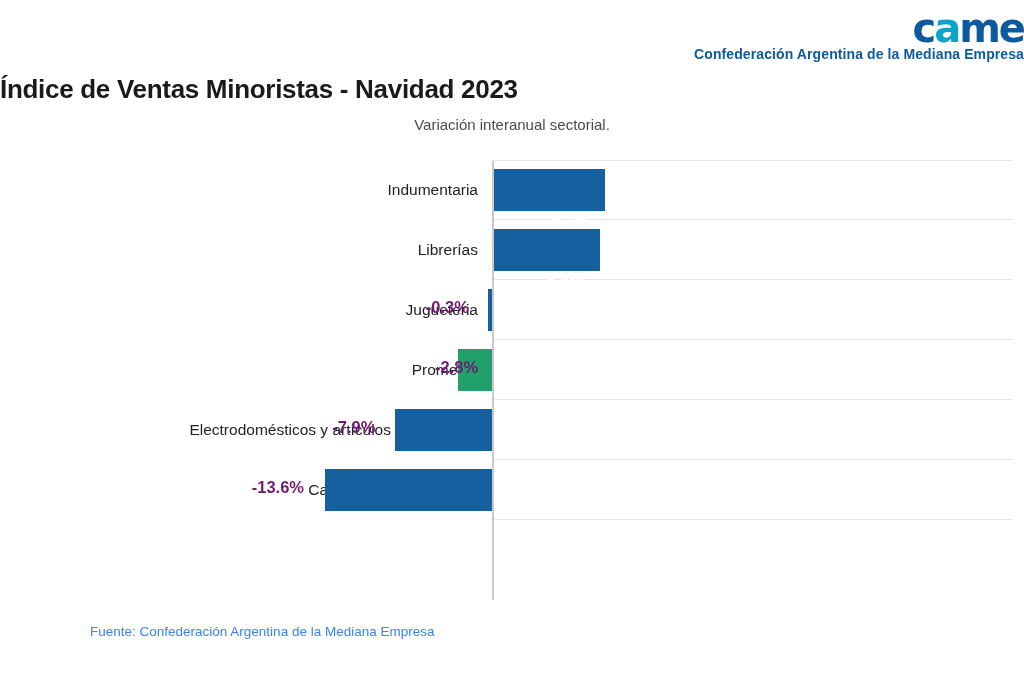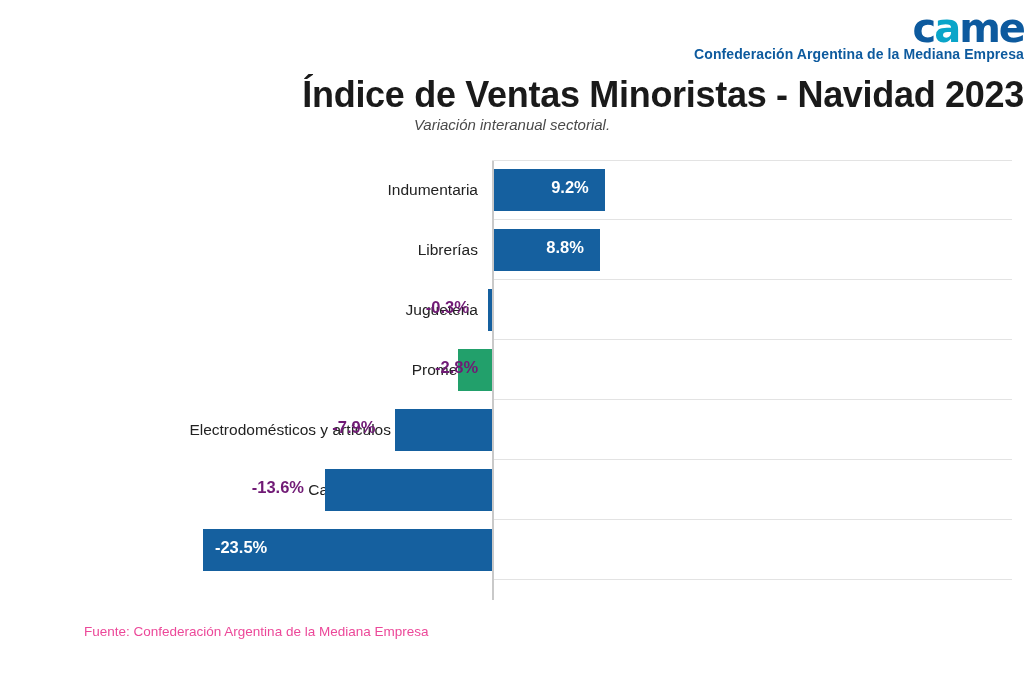--- a/index.html
+++ b/index.html
@@ -47,35 +47,34 @@
     letter-spacing: 0.1px;
     margin-top: -4px;
   }
 
   
   .chart-title {
     position: absolute;
     top: 74px;
     left: 0;
     width: 1024px;
-    text-align: right;
-    font-size: 36px;
+    text-align: left;
+    font-size: 26px;
     font-weight: bold;
     color: #1a1a1a;
     letter-spacing: -0.3px;
   }
   .chart-subtitle {
     position: absolute;
     top: 116px;
     left: 0;
     width: 1024px;
     text-align: center;
     font-size: 15px;
     color: #4a4a4a;
-    font-style: italic;
   }
 
   
   .plot {
     position: absolute;
     left: 0;
     top: 160px;
     width: 1024px;
     height: 440px;
   }
@@ -124,39 +123,39 @@
   .bar.green { background: #22a06b; }
 
   .val {
     position: absolute;
     top: 18px;
     font-size: 16.5px;
     font-weight: bold;
     white-space: nowrap;
   }
   .val.outside { color: #701a75; }
-  .val.inside { color: #ffffff; }
+  .val.inside { color: #ffffff; margin-top: 32px; }
 
   
   .axis-zero {
     position: absolute;
     left: 492px;
     top: 0;
     width: 2px;
     height: 440px;
     background: #c9c9c9;
   }
 
   
   .source {
     position: absolute;
-    left: 84px;
+    left: 90px;
     top: 624px;
     font-size: 13.5px;
-    color: #ec4899;
+    color: #3b82f6;
   }
 </style>
 </head>
 <body>
 
 <div class="page">
 
   <div class="logo-wrap">
     <div class="logo-mark">c<span class="ring">a</span>me</div>
     <div class="logo-sub">Confederación Argentina de la Mediana Empresa</div>
@@ -208,27 +207,19 @@
           </div>
         </div>
         <div class="row">
           <div class="cat-label">Calzado y marroquinería</div>
           <div class="bar-area">
             <div class="gridline" style="top: 59px;"></div>
             <div class="bar blue" style="left: -167.28px; width: 167.28px;"></div>
             <div class="val outside" style="left: -240.28px;">-13.6%</div>
           </div>
         </div>
-        <div class="row">
-          <div class="cat-label">Cosmética y Perfumería</div>
-          <div class="bar-area">
-            <div class="gridline" style="top: 59px;"></div>
-            <div class="bar blue" style="left: -289.05px; width: 289.05px;"></div>
-            <div class="val inside" style="left: -277.05px;">-23.5%</div>
-          </div>
-        </div>
       </div>
     <div class="axis-zero"></div>
   <div style="position: absolute; left: 492px; top: 0px; width: 520px; height: 1px; background: rgb(227, 227, 227);"></div>
     </div>
 
   <div class="source">Fuente: Confederación Argentina de la Mediana Empresa</div>
 </div>
 
 </body></html>

